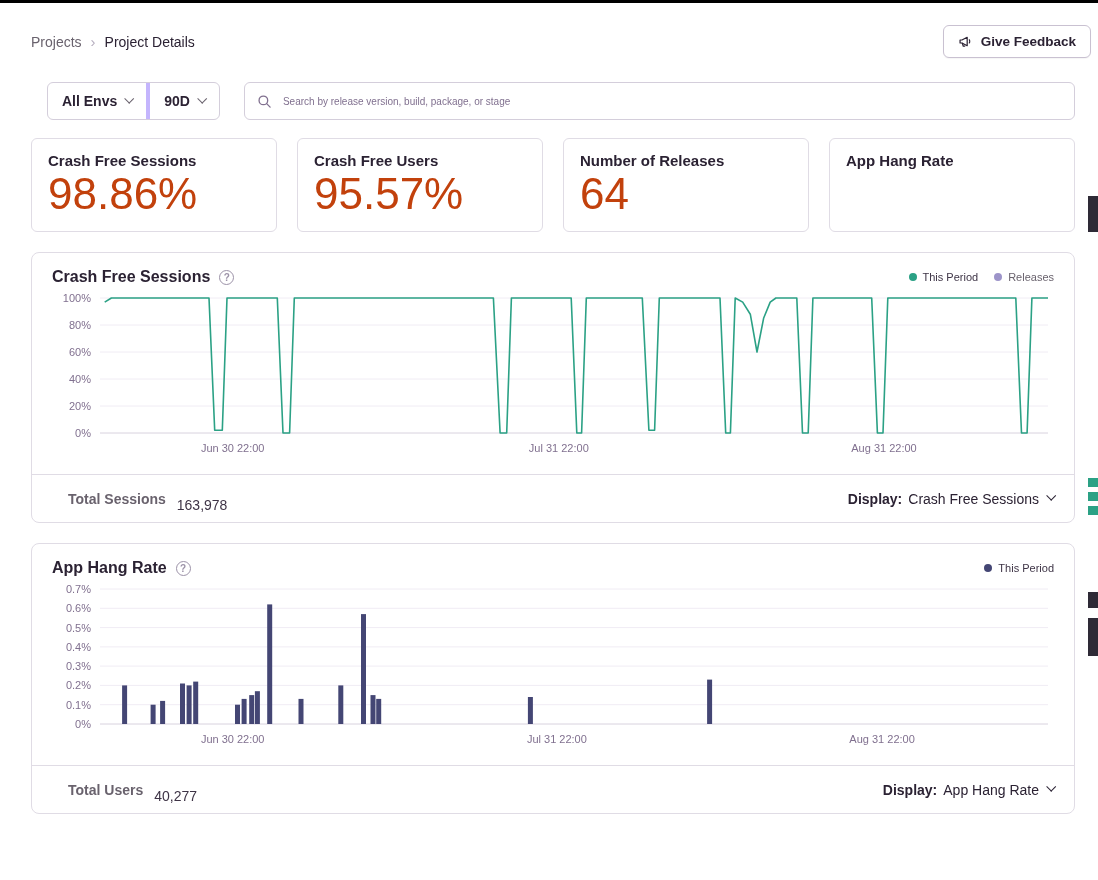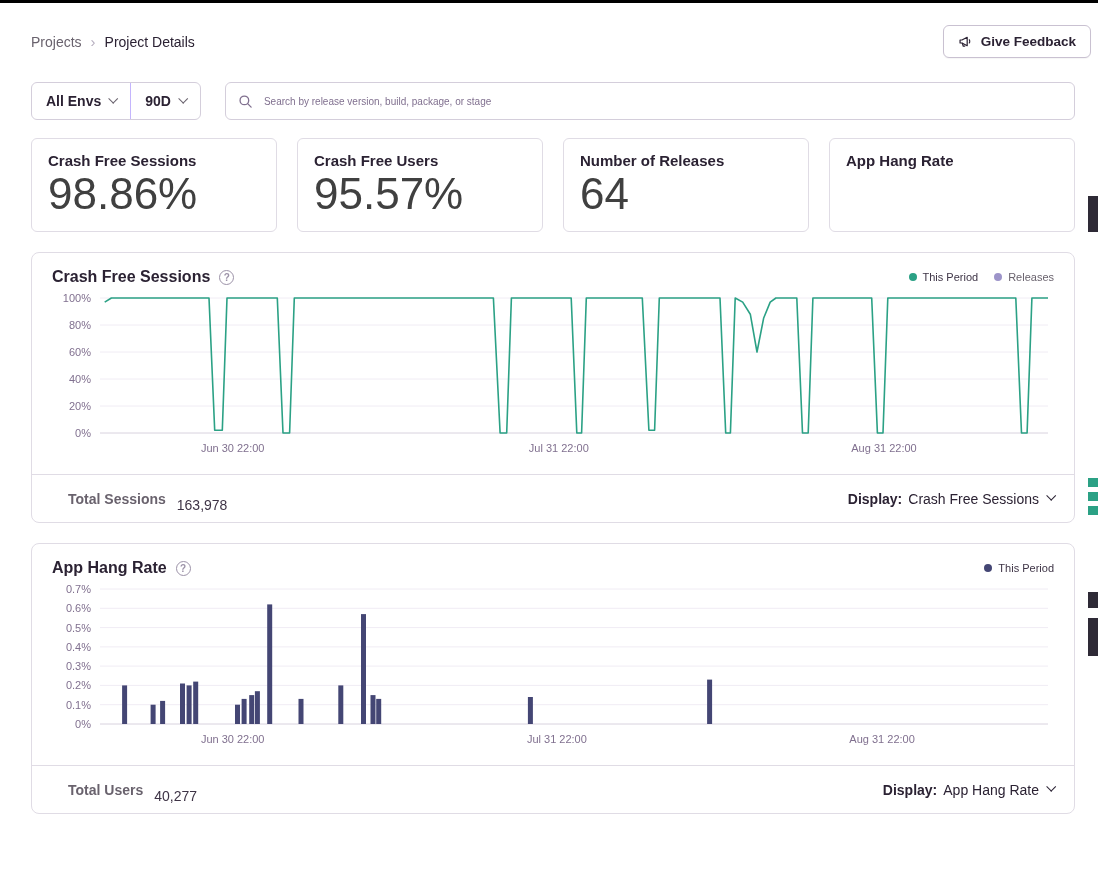--- a/index.html
+++ b/index.html
@@ -26,30 +26,30 @@
 
   
   .title-row { margin-top:13px; display:flex; align-items:center; gap:11px; }
   .platform-badge {
     width:28px; height:28px; background:#16121C; border-radius:6px;
     display:flex; align-items:center; justify-content:center;
   }
   .project-title { font-size:24px; font-weight:700; color:#2B2233; letter-spacing:0.2px; }
 
   
-  .filter-row { margin-top:24px; display:flex; gap:24px; }
+  .filter-row { margin-top:24px; display:flex; gap:24px;margin-left:16px; }
   .filter-group {
     display:flex; align-items:stretch; border:1px solid #D4CEDB; border-radius:6px;
     height:38px; background:#fff; flex-shrink:0;
   }
   .filter-seg {
     display:flex; align-items:center; padding:0 14px; font-weight:700; font-size:14px;
     color:#2B2233; cursor:pointer; white-space:nowrap;
   }
-  .filter-seg + .filter-seg { border-left:1px solid #c4b5fd; }
+  .filter-seg + .filter-seg { border-left:4px solid #c4b5fd; }
   .chev {
     width:7px; height:7px; border-right:1.6px solid #69626D; border-bottom:1.6px solid #69626D;
     transform:rotate(45deg) translateY(-1px); margin-left:8px; margin-top:-4px; flex-shrink:0;
   }
   .chev.dark { border-color:#2B2233; }
   .search-box {
     flex:1; height:38px; border:1px solid #D4CEDB; border-radius:6px; background:#fff;
     display:flex; align-items:center; padding:0 12px; gap:9px;
   }
   .search-box input {
@@ -58,21 +58,21 @@
   }
   .search-box input::placeholder { color:#80708F; }
 
   
   .stats-row { margin-top:18px; display:flex; gap:20px; }
   .stat-card {
     width:246px; height:94px; border:1px solid #E0DCE5; border-radius:6px;
     padding:13px 16px; background:#fff;
   }
   .stat-label { font-size:15px; font-weight:700; color:#2B2233; }
-  .stat-value { font-size:44px; font-weight:400; color:#404040; margin-top:2px; line-height:1.05; }
+  .stat-value { font-size:44px; font-weight:400; color:#c2410c; margin-top:2px; line-height:1.05; }
 
   
   .panel { margin-top:20px; border:1px solid #E0DCE5; border-radius:8px; background:#fff; }
   .panel-header { display:flex; align-items:center; padding:15px 20px 0; }
   .panel-title { font-size:16px; font-weight:700; color:#2B2233; }
   .help-icon {
     margin-left:9px; width:15px; height:15px; border:1px solid #9C92A8; border-radius:50%;
     color:#9C92A8; font-size:10px; font-weight:700; display:flex; align-items:center;
     justify-content:center; cursor:pointer;
   }

